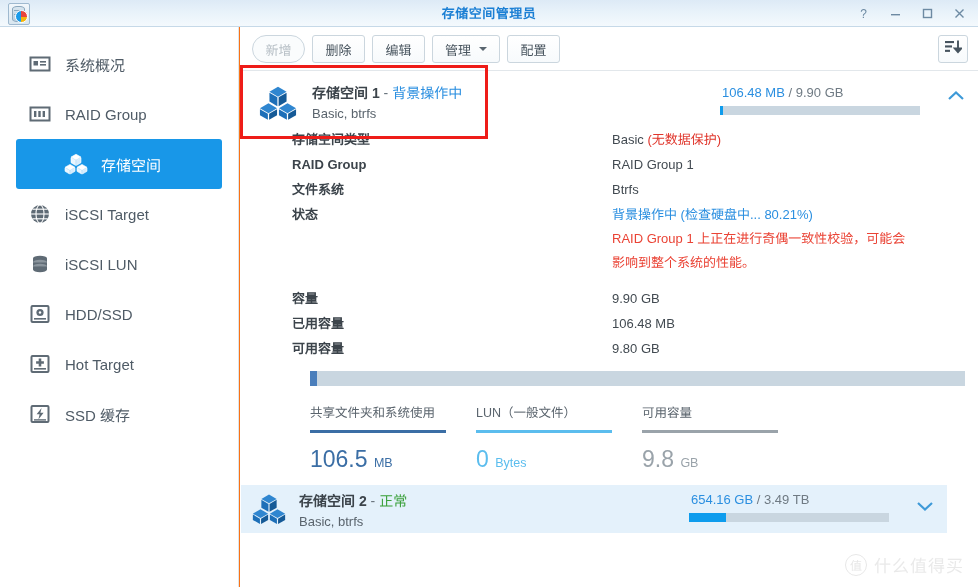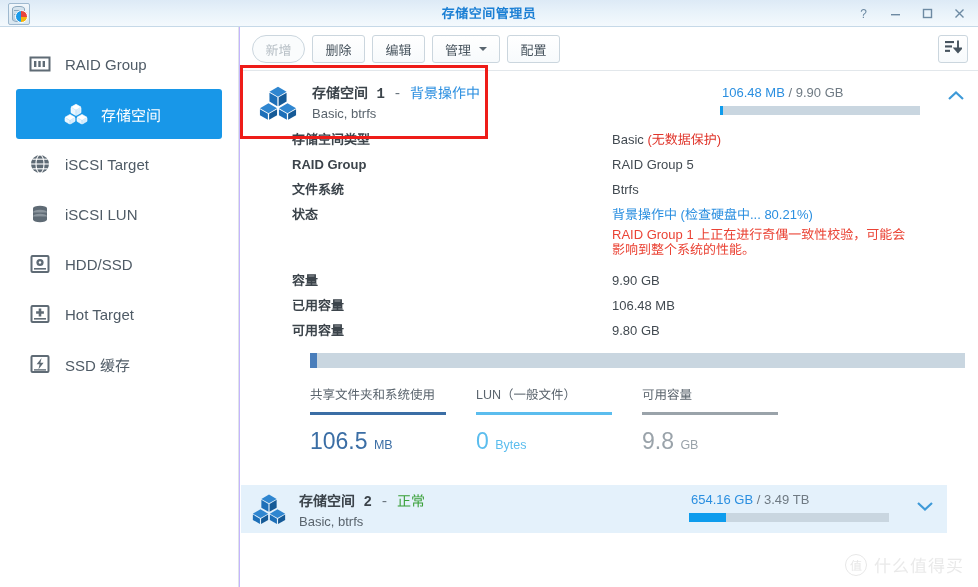--- a/index.html
+++ b/index.html
@@ -8,21 +8,21 @@
     width: 978px; height: 587px;
     overflow: hidden;
     font-family: "Liberation Sans", "DejaVu Sans", sans-serif;
     background: #ffffff;
     -webkit-font-smoothing: antialiased;
   }
 
   #app {
     position: relative;
     width: 978px; height: 587px;
-    background: #c4b5fd;
+    background: #f97316;
     overflow: hidden;
   }
 
   
   .titlebar {
     position: absolute; top: 0; left: 0;
     width: 978px; height: 27px;
     background: linear-gradient(to bottom, #ddeaf6 0%, #e8f2fa 45%, #f4f9fd 100%);
     border-bottom: 1px solid #c6d9e8;
   }
@@ -166,21 +166,20 @@
   .vol-ico {
     width: 40px; height: 40px;
     margin-right: 14px; margin-top: 2px;
     flex: 0 0 40px;
     display: flex; align-items: center; justify-content: center;
   }
   .vol-titles { padding-top: 1px; }
   .vol-name {
     font-size: 14px; font-weight: bold; color: #3c444b;
     white-space: nowrap;
-    font-family: Liberation Mono, monospace;
   }
   .vol-name .sep { font-weight: normal; color: #6b767f; }
   .vol-status-run { font-weight: normal; color: #2b8fe0; }
   .vol-status-ok { font-weight: normal; color: #3aa03a; }
   .vol-sub {
     font-size: 13px; color: #5a646d; margin-top: 4px;
   }
   .vol-cap {
     position: absolute; right: 0; top: 14px;
     width: 258px;
@@ -221,21 +220,21 @@
   .dlabel {
     width: 320px; flex: 0 0 320px;
     color: #3c444b; font-weight: bold;
   }
   .dvalue { color: #424a51; }
   .dvalue .muted-red { color: #e0352b; }
   .dvalue.blue { color: #2b8fe0; }
   .warn {
     color: #ea4335;
     font-size: 13px;
-    line-height: 15px;
+    line-height: 24px;
     max-width: 300px;
   }
   .spacer-8 { height: 11px; }
 
   
   .usage-bar {
     margin: 10px 0 0 70px;
     width: 655px; height: 15px;
     background: #c9d6e0;
     position: relative;
@@ -332,20 +331,31 @@
       <div class="win-btn">
         <svg width="13" height="13" viewBox="0 0 13 13">
             <path d="M2.5 2.5 L10.5 10.5 M10.5 2.5 L2.5 10.5" stroke="#6d8aa3" stroke-width="1.4"></path>
           </svg>
       </div>
     </div>
   </div>
 
   <div class="sidebar">
 
+    <div class="side-item">
+      <span class="side-ico">
+        <svg width="22" height="22" viewBox="0 0 22 22">
+          <rect x="1.5" y="4.5" width="19" height="13" fill="none" stroke="#5f6b75" stroke-width="2"></rect>
+          <rect x="4.5" y="8" width="4.5" height="4.5" fill="#5f6b75"></rect>
+          <rect x="11" y="8" width="6" height="1.6" fill="#5f6b75"></rect>
+          <rect x="11" y="11" width="6" height="1.6" fill="#5f6b75"></rect>
+        </svg>
+      </span>
+      <span class="side-label">系统概况</span>
+    </div>
 
     <div class="side-item">
       <span class="side-ico">
         <svg width="22" height="22" viewBox="0 0 22 22">
           <rect x="1.5" y="4.5" width="19" height="13" fill="none" stroke="#5f6b75" stroke-width="2"></rect>
           <rect x="5" y="8" width="2.4" height="6" fill="#5f6b75"></rect>
           <rect x="9.3" y="8" width="2.4" height="6" fill="#5f6b75"></rect>
           <rect x="13.6" y="8" width="2.4" height="6" fill="#5f6b75"></rect>
         </svg>
       </span>
@@ -516,21 +526,21 @@
         </span>
       </div>
 
       <div class="details">
         <div class="drow">
           <div class="dlabel">存储空间类型</div>
           <div class="dvalue"><span>Basic </span><span class="muted-red">(无数据保护)</span></div>
         </div>
         <div class="drow">
           <div class="dlabel">RAID Group</div>
-          <div class="dvalue">RAID Group 5</div>
+          <div class="dvalue">RAID Group 1</div>
         </div>
         <div class="drow">
           <div class="dlabel">文件系统</div>
           <div class="dvalue">Btrfs</div>
         </div>
         <div class="drow">
           <div class="dlabel">状态</div>
           <div class="dvalue blue">背景操作中 (检查硬盘中... 80.21%)</div>
         </div>
         <div class="drow">

